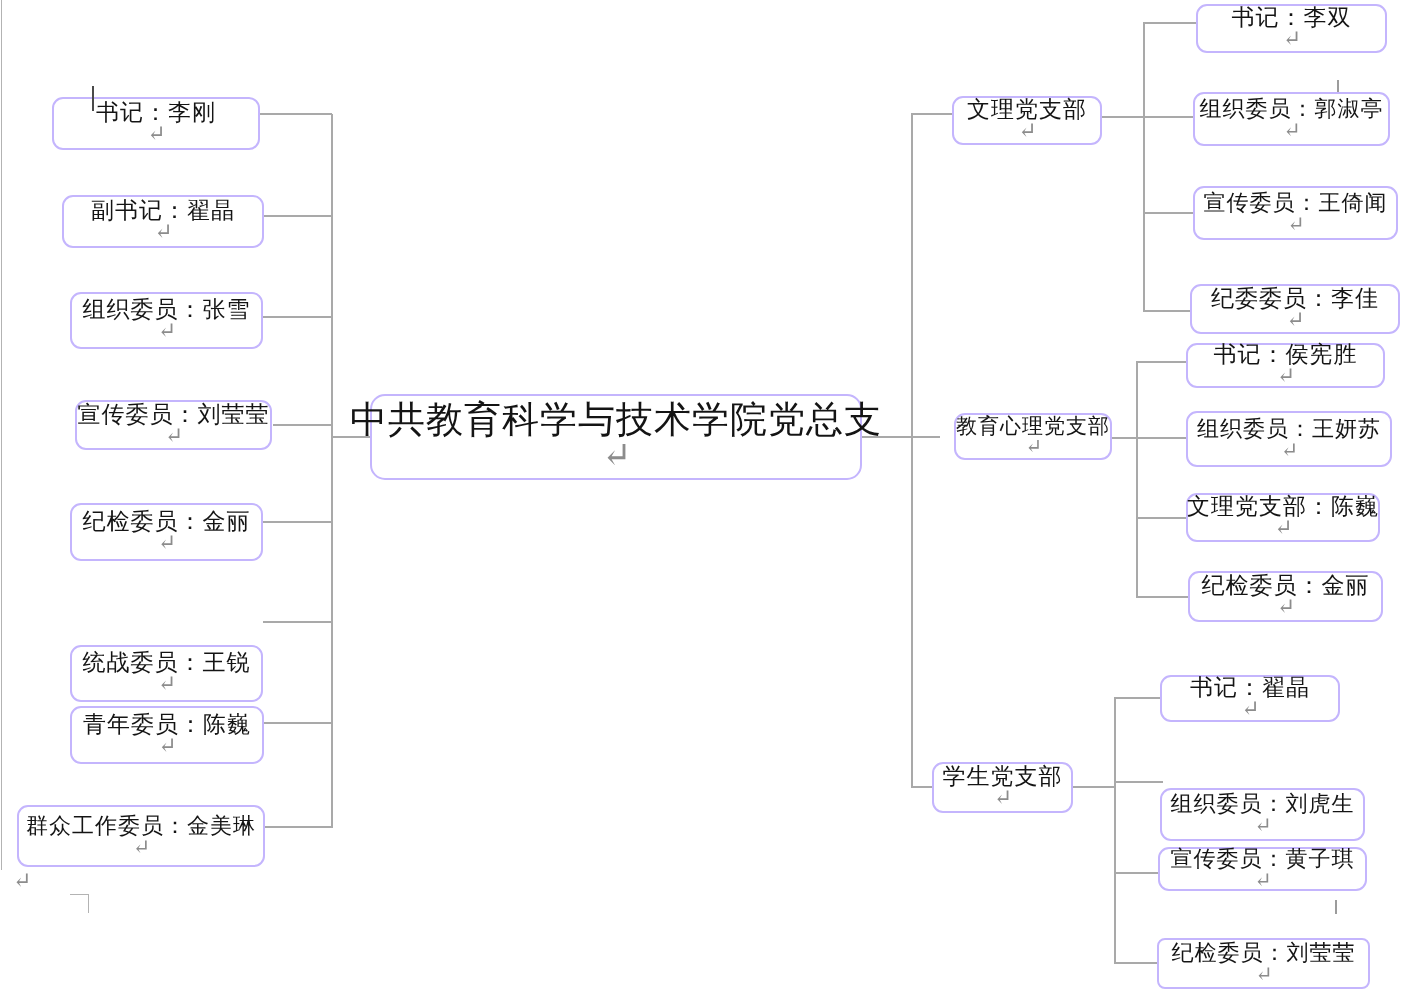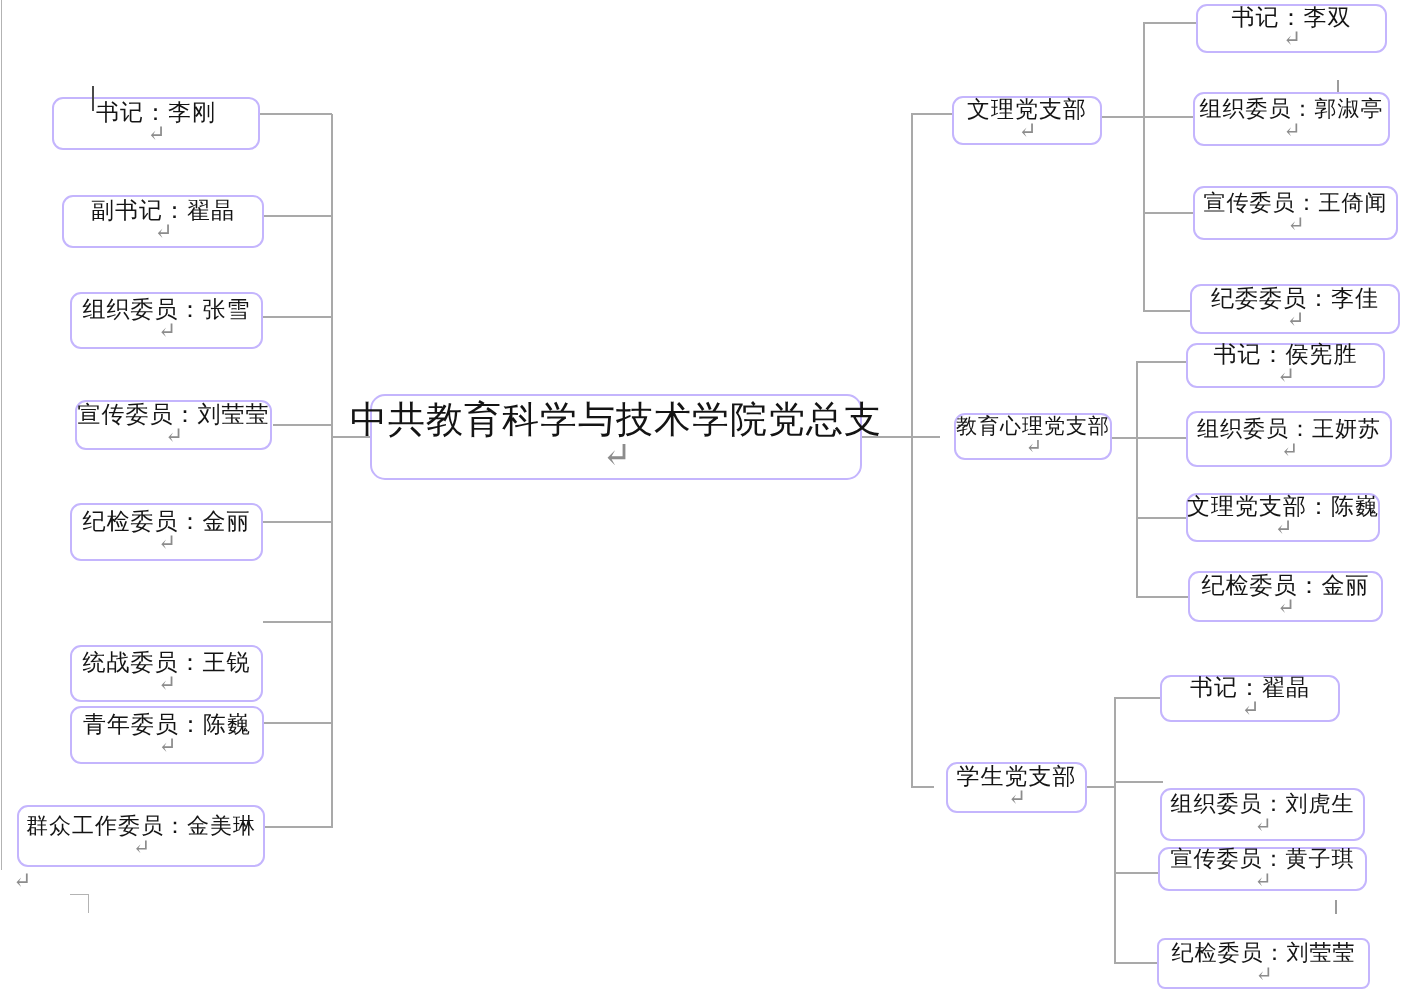--- a/index.html
+++ b/index.html
@@ -115,21 +115,21 @@
   </div>
 
   <div class="box" style="left:952px;top:96px;width:150px;height:49px;">
     <span class="lbl">文理党支部</span>
       <span class="pmark">↵</span>
   </div>
   <div class="box fs21" style="left:938px;top:413px;width:158px;height:47px;margin-left:16px;">
     <span class="lbl">教育心理党支部</span>
       <span class="pmark">↵</span>
   </div>
-  <div class="box" style="left:932px;top:762px;width:141px;height:51px;margin-left:14px;">
+  <div class="box" style="left:932px;top:762px;width:141px;height:51px;">
     <span class="lbl">学生党支部</span>
       <span class="pmark">↵</span>
   </div>
 
   <div class="box" style="left:1196px;top:4px;width:191px;height:49px;">
     <span class="lbl">书记：李双</span>
       <span class="pmark">↵</span>
   </div>
   <div class="box fs22" style="left:1193px;top:92px;width:197px;height:54px;text-align:center;">
     <span class="lbl">组织委员：郭淑亭</span>

